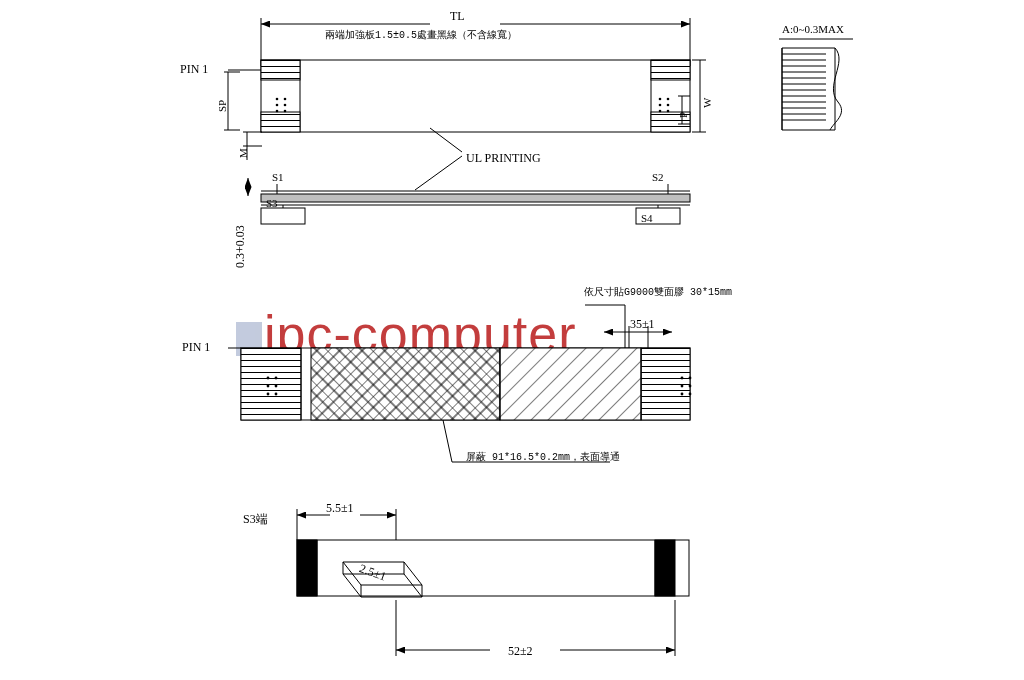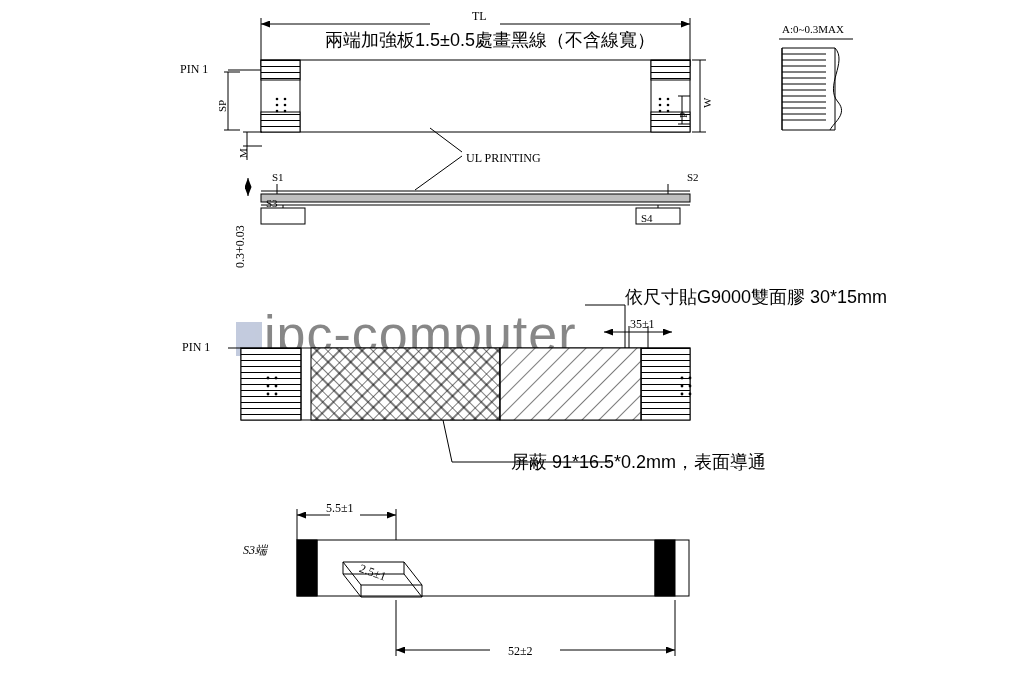--- a/index.html
+++ b/index.html
@@ -8,28 +8,28 @@
     background:#ffffff;
     font-family:"Liberation Serif", serif;
     color:#000;
     position:relative;
     overflow:hidden;
   }
   .canvas{position:absolute;left:0;top:0;width:1024px;height:680px;}
   svg{position:absolute;left:0;top:0;}
   .lbl{position:absolute;font-size:12px;line-height:1;white-space:nowrap;}
   .lbl.small{font-size:11px;}
-  .lbl.cjk{font-family:Liberation Sans, sans-serif;font-size:18px;text-align:right;}
+  .lbl.cjk{font-family:Liberation Mono, monospace;font-size:10px;text-align:right;}
   .vert{transform-origin:left top;}
   .wm{
     position:absolute;
     left:236px;top:304px;
     font-family:"Liberation Sans", sans-serif;
     font-size:52px;
-    color:#737373;
+    color:#b91c1c;
     letter-spacing:1px;
     white-space:nowrap;
     opacity:.85;
   }
   .wm .sq{display:inline-block;width:26px;height:34px;background:#b9c2d8;vertical-align:-4px;margin-right:2px;}
 </style>
 </head>
 <body>
 
 <div class="canvas">
@@ -203,44 +203,44 @@
       <path d="M343 562 L343 574 L361 597"></path>
       <line x1="343" y1="574" x2="404" y2="574"></line>
 
       <line x1="396" y1="650" x2="490" y2="650" marker-start="url(#arS)"></line>
       <line x1="560" y1="650" x2="675" y2="650" marker-end="url(#ar)"></line>
       <line x1="396" y1="600" x2="396" y2="656"></line>
       <line x1="675" y1="600" x2="675" y2="656"></line>
     </g>
   </svg>
 
-  <div class="lbl" style="left:472px;top:10px;text-align:right;">TL</div>
+  <div class="lbl" style="left:450px;top:10px;text-align:right;">TL</div>
 
   <div class="lbl cjk" style="left:325px;top:31px;">兩端加強板1.5±0.5處畫黑線（不含線寬）</div>
 
   <div class="lbl" style="left:180px;top:63px;">PIN 1</div>
 
   <div class="lbl small vert" style="left:217px;top:112px;transform:rotate(-90deg);">SP</div>
   <div class="lbl small vert" style="left:238px;top:158px;transform:rotate(-90deg);">M</div>
   <div class="lbl small vert" style="left:678px;top:118px;transform:rotate(-90deg);">P</div>
   <div class="lbl small vert" style="left:702px;top:108px;transform:rotate(-90deg);">W</div>
 
   <div class="lbl" style="left:466px;top:152px;">UL  PRINTING</div>
 
   <div class="lbl small" style="left:782px;top:24px;">A:0~0.3MAX</div>
 
   <div class="lbl small" style="left:272px;top:172px;">S1</div>
-  <div class="lbl small" style="left:652px;top:172px;margin-left:35px;">S2</div>
+  <div class="lbl small" style="left:652px;top:172px;">S2</div>
   <div class="lbl small" style="left:266px;top:198px;">S3</div>
   <div class="lbl small" style="left:641px;top:213px;">S4</div>
   <div class="lbl vert" style="left:234px;top:268px;transform:rotate(-90deg);">0.3+0.03</div>
 
-  <div class="lbl cjk" style="left:584px;top:288px;margin-left:41px;">依尺寸貼G9000雙面膠  30*15mm</div>
+  <div class="lbl cjk" style="left:584px;top:288px;">依尺寸貼G9000雙面膠  30*15mm</div>
   <div class="lbl" style="left:630px;top:318px;">35±1</div>
   <div class="lbl" style="left:182px;top:341px;">PIN 1</div>
-  <div class="lbl cjk" style="left:466px;top:453px;margin-left:45px;">屏蔽  91*16.5*0.2mm，表面導通</div>
+  <div class="lbl cjk" style="left:466px;top:453px;">屏蔽  91*16.5*0.2mm，表面導通</div>
 
   <div class="lbl" style="left:326px;top:502px;font-family:Liberation Serif, serif;">5.5±1</div>
-  <div class="lbl" style="left:243px;top:544px;font-style:italic;">S3端</div>
+  <div class="lbl" style="left:243px;top:513px;">S3端</div>
   <div class="lbl" style="left:362px;top:562px;transform:rotate(20deg);transform-origin:left top;">2.5±1</div>
   <div class="lbl" style="left:508px;top:645px;">52±2</div>
 
 </div>
 
 </body></html>

